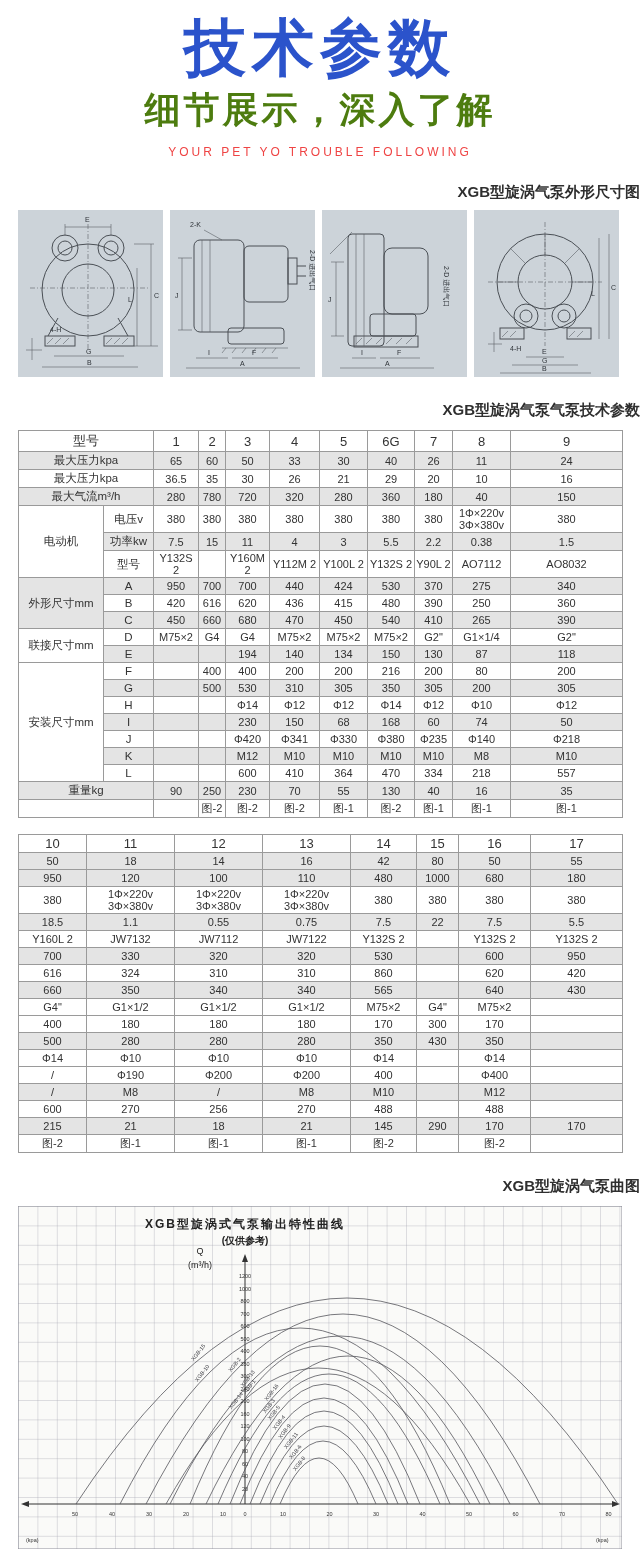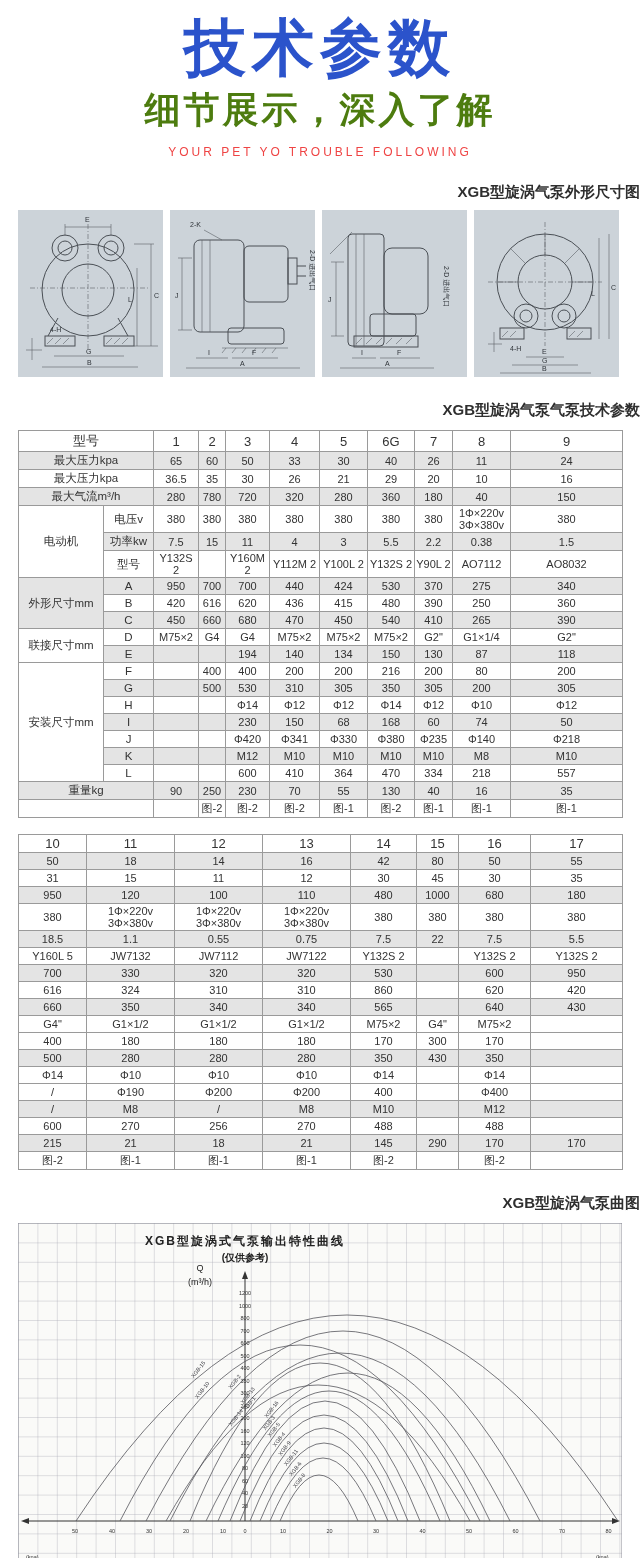--- a/index.html
+++ b/index.html
@@ -496,30 +496,20 @@
         <tr class="g">
           <td>50</td>
           <td>18</td>
           <td>14</td>
           <td>16</td>
           <td>42</td>
           <td>80</td>
           <td>50</td>
           <td>55</td>
         </tr>
-        <tr class="">
-          <td>31</td>
-          <td>15</td>
-          <td>11</td>
-          <td>12</td>
-          <td>30</td>
-          <td>45</td>
-          <td>30</td>
-          <td>35</td>
-        </tr>
         <tr class="g">
           <td>950</td>
           <td>120</td>
           <td>100</td>
           <td>110</td>
           <td>480</td>
           <td>1000</td>
           <td>680</td>
           <td>180</td>
         </tr>
@@ -540,21 +530,21 @@
           <td>18.5</td>
           <td>1.1</td>
           <td>0.55</td>
           <td>0.75</td>
           <td>7.5</td>
           <td>22</td>
           <td>7.5</td>
           <td>5.5</td>
         </tr>
         <tr class="">
-          <td>Y160L 5</td>
+          <td>Y160L 2</td>
           <td>JW7132</td>
           <td>JW7112</td>
           <td>JW7122</td>
           <td>Y132S 2</td>
           <td></td>
           <td>Y132S 2</td>
           <td>Y132S 2</td>
         </tr>
         <tr class="g">
           <td>700</td>

